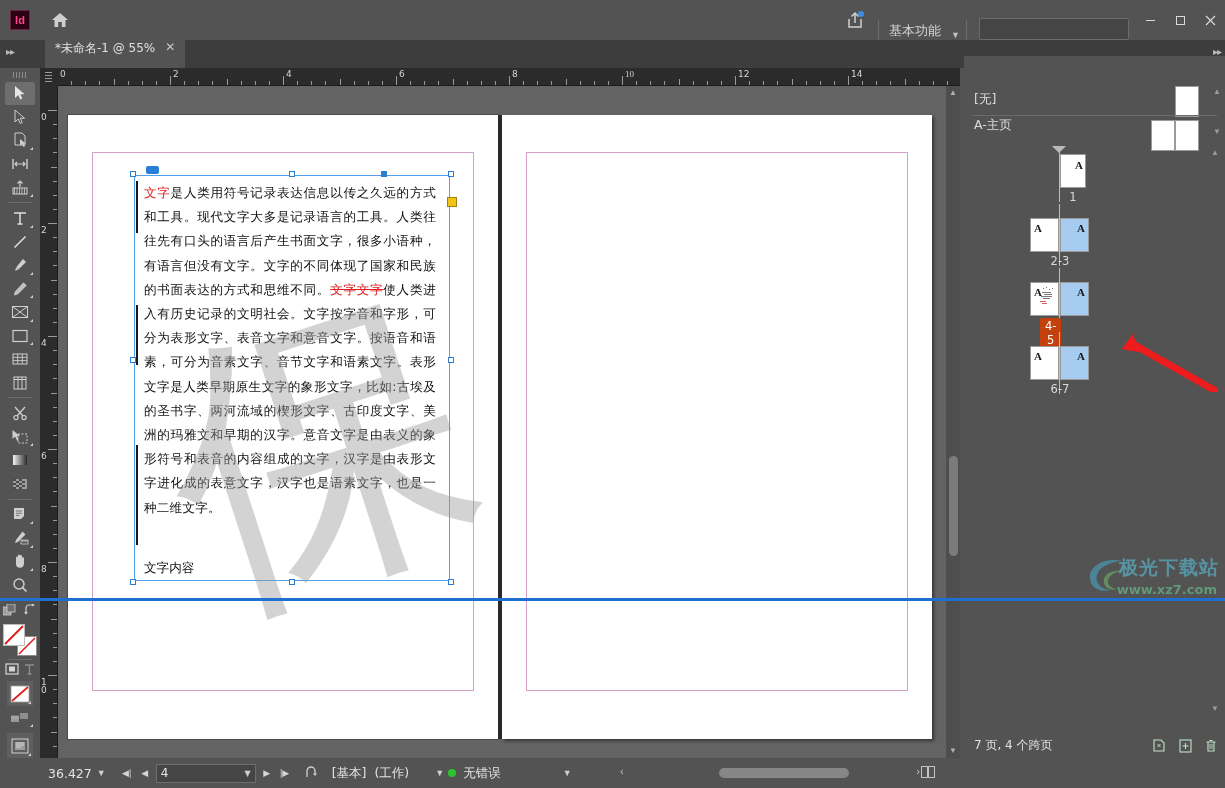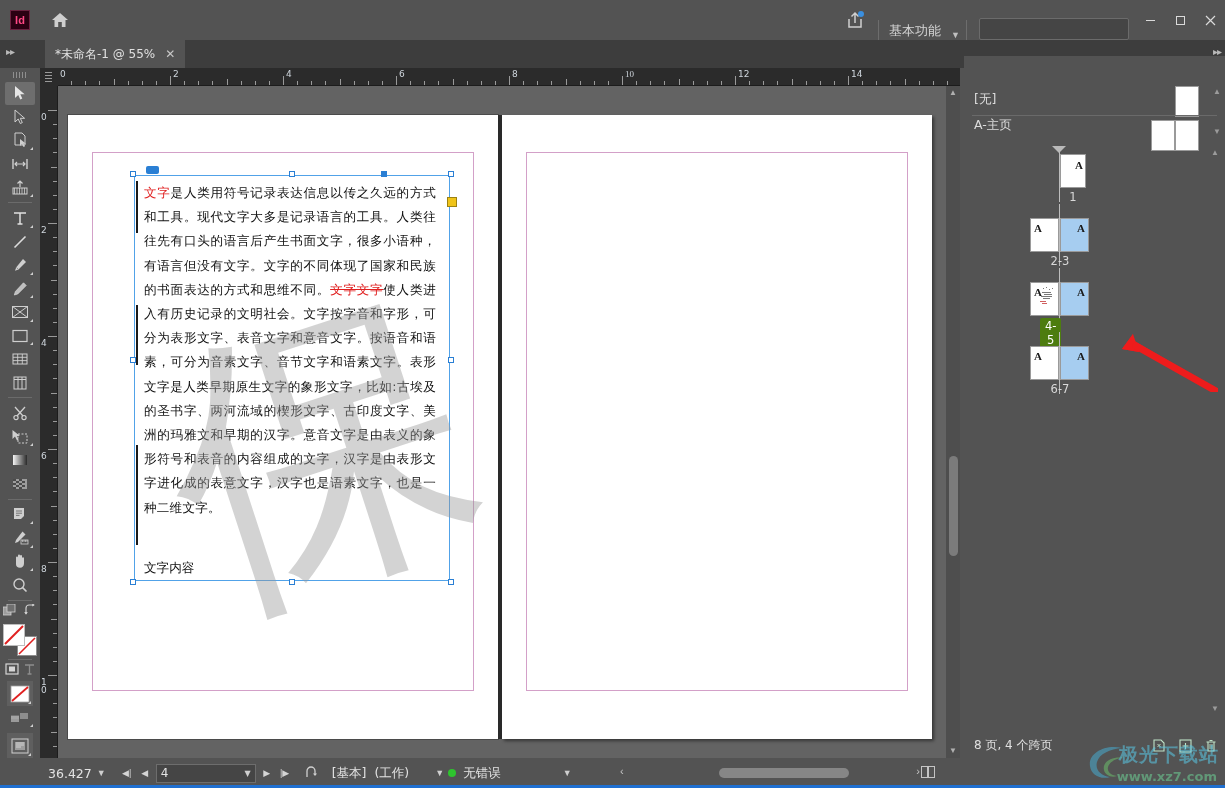--- a/index.html
+++ b/index.html
@@ -2,21 +2,21 @@
 <html><head>
 <meta charset="utf-8">
 <style>
   * { box-sizing: border-box; margin:0; padding:0; }
   html,body { width:1225px; height:788px; overflow:hidden; }
   body {
     font-family: "Liberation Sans", "DejaVu Sans", sans-serif;
     background:#535353; color:#d8d8d8; font-size:12px;
     -webkit-font-smoothing: antialiased;
   }
-  .app { position:relative; width:1225px; height:788px; }
+  .app { position:relative; width:1225px; height:601px; }
 
   
   .menubar {
     position:absolute; left:0; top:0; width:1225px; height:40px;
     background:#535353; display:flex; align-items:center;
   }
   .id-logo {
     width:40px; height:40px; display:flex; align-items:center; justify-content:center;
   }
   .id-badge {
@@ -38,21 +38,21 @@
   .chev{font-size:9px;color:#c0c0c0;margin-left:6px;}
   .search-box{width:150px;height:22px;background:#454545;border:1px solid #6b6b6b;border-radius:2px;margin:0 6px;}
   .wbtns{display:flex;align-items:center;height:40px;}
   .wbtn{width:30px;height:26px;display:flex;align-items:center;justify-content:center;color:#d8d8d8;font-size:12px;}
 
   
   .tabbar{position:absolute;left:0;top:40px;width:1225px;height:28px;background:#3d3d3d;}
   .collapse-arrows{position:absolute;left:6px;top:6px;font-size:10px;color:#b9b9b9;letter-spacing:-1px;}
   .doctab{
     position:absolute;left:45px;top:0;height:28px;background:#535353;
-    display:flex;align-items:center;padding:0 10px;font-size:12px;color:#e0e0e0;
+    display:flex;padding:0 10px;font-size:12px;color:#e0e0e0;
     font-family:"DejaVu Sans",sans-serif;
   }
   .tabclose{margin-left:10px;font-size:12px;color:#c9c9c9;}
   .panel-collapse{position:absolute;right:4px;top:6px;font-size:10px;color:#b9b9b9;letter-spacing:-1px;}
 
   
   .toolbar{
     position:absolute;left:0;top:68px;width:40px;height:690px;background:#535353;
     display:flex;flex-direction:column;align-items:center;padding-top:2px;
   }
@@ -135,21 +135,21 @@
      background:repeating-linear-gradient(180deg,#d0d0d0 0 2px,transparent 2px 4px);}
   .masters{position:absolute;left:0;top:27px;width:261px;height:60px;}
   .mrow{position:absolute;left:10px;font-size:12.5px;color:#dcdcdc;font-family:"DejaVu Sans",sans-serif;}
   .msep{position:absolute;left:8px;top:59px;width:245px;height:1px;background:#6a6a6a;}
   .pagesArea{position:absolute;left:0;top:90px;width:261px;height:575px;}
   .sp{position:absolute;}
   .thumb-pg{position:absolute;top:0;background:#fff;border:1px solid #9a9a9a;}
   .thumb-pg.blue{background:#a6cdf0;}
   .thumb-A{position:absolute;font-size:11px;font-weight:bold;color:#1a1a1a;font-family:"Liberation Serif",serif;}
   .splabel{position:absolute;font-size:11.5px;color:#d9d9d9;text-align:center;font-family:"DejaVu Sans",sans-serif;}
-  .splabel.sel{background:#4d7c0f;color:#fff;padding:1px 5px;border-radius:2px;}
+  .splabel.sel{background:#c2410c;color:#fff;padding:1px 5px;border-radius:2px;}
   .spineline{position:absolute;width:1px;background:#bdbdbd;}
   .mastertri{position:absolute;width:0;height:0;border-left:7px solid transparent;
     border-right:7px solid transparent;border-top:7px solid #b9b9b9;}
   .pbottom{position:absolute;left:0;bottom:0;width:261px;height:26px;background:#535353;
     display:flex;align-items:center;}
   .pbottom .lbl{font-size:12px;color:#e0e0e0;padding-left:10px;font-family:"DejaVu Sans",sans-serif;}
   .pbicons{position:absolute;right:6px;bottom:4px;display:flex;gap:10px;align-items:center;}
   .pbicon{width:16px;height:16px;display:flex;align-items:center;justify-content:center;}
 
   
@@ -704,21 +704,21 @@
           <span class="thumb-A" style="right:3px;top:3px;">A</span>
         </div>
         <div class="splabel" style="left:73px;top:236px;width:46px;">6-7</div>
       </div>
 
       <div style="position:absolute;right:6px;top:2px;font-size:8px;color:#9b9b9b;">▲</div>
       <div style="position:absolute;right:6px;bottom:8px;font-size:8px;color:#9b9b9b;">▼</div>
     </div>
 
     <div class="pbottom">
-      <span class="lbl">8 页, 4 个跨页</span>
+      <span class="lbl">7 页, 4 个跨页</span>
       <div class="pbicons">
         <div class="pbicon">
           <svg width="15" height="14" viewBox="0 0 15 14">
               <path d="M2 1 L9 1 L12 4 L12 12 L2 12 Z" fill="none" stroke="#bfe3c8" stroke-width="1.1"></path>
               <path d="M5.5 5 L8.5 8 M8.5 5 L5.5 8" stroke="#bfe3c8" stroke-width=".9"></path>
             </svg>
         </div>
         <div class="pbicon">
           <svg width="15" height="14" viewBox="0 0 15 14">
               <rect x="2" y="1" width="11" height="12" fill="none" stroke="#bfe3c8" stroke-width="1.1"></rect>

